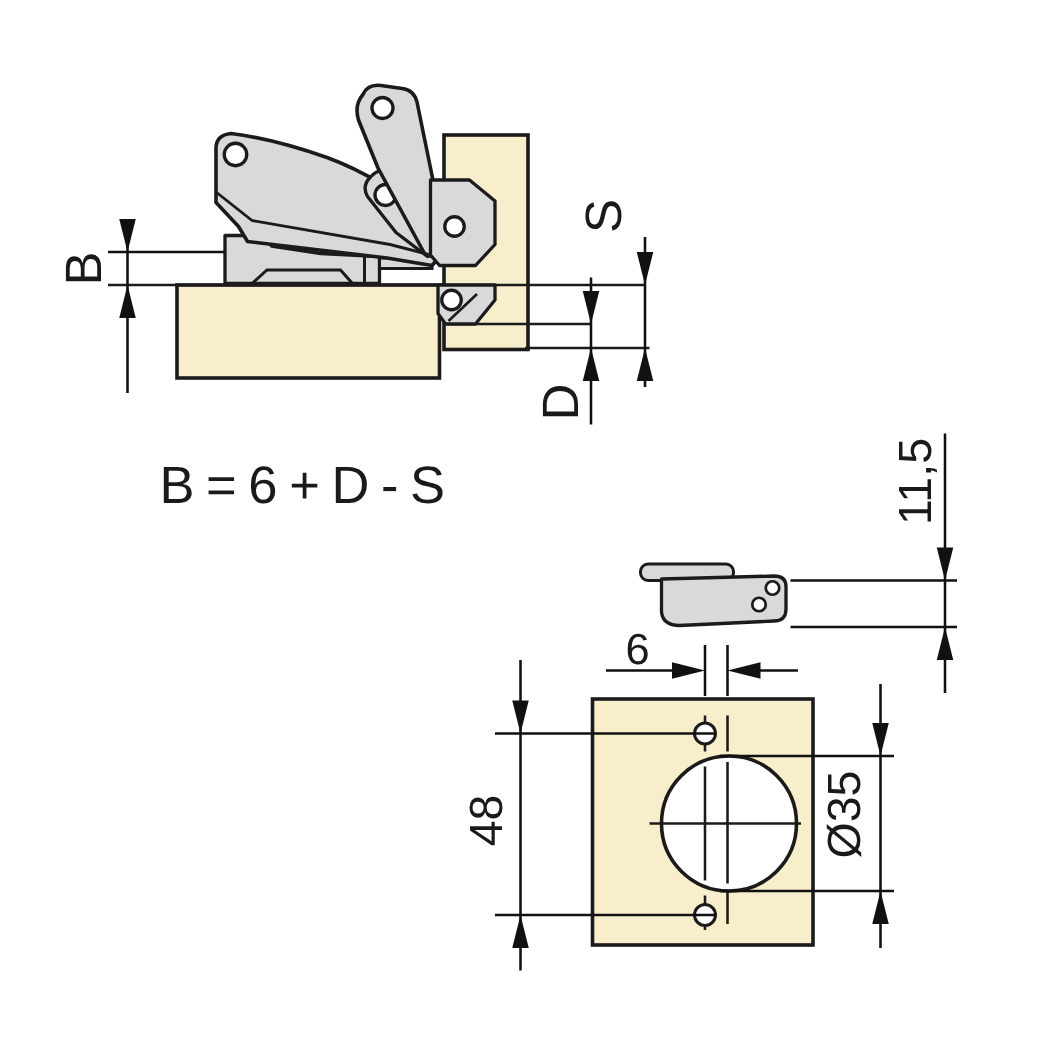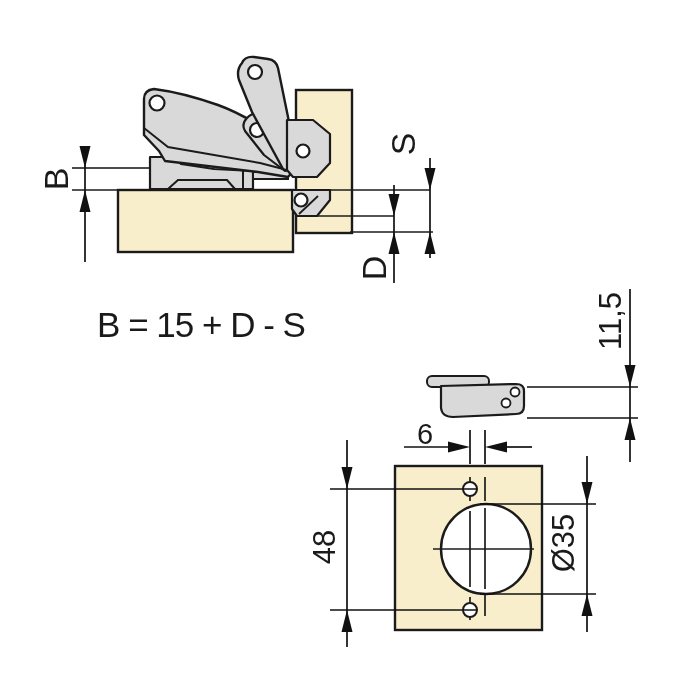--- a/index.html
+++ b/index.html
@@ -150,21 +150,21 @@
       </g>
     </g>
   </svg>
 
   <div class="lbl rot sz-big" style="left:56px; top:179px;">B</div>
 
   <div class="lbl rot sz-big" style="left:403px; top:144px;">S</div>
 
   <div class="lbl rot sz-big" style="left:374px; top:268px;">D</div>
 
-  <div class="lbl formula" style="left:201px; top:324px;">B = 15 + D - S</div>
+  <div class="lbl formula" style="left:201px; top:324px;">B = 6 + D - S</div>
 
   <div class="lbl rot sz-med" style="left:610px; top:321px;">11,5</div>
 
   <div class="lbl sz-sm" style="left:425px; top:434px;">6</div>
 
   <div class="lbl rot sz-med" style="left:324px; top:547px;">48</div>
 
   <div class="lbl rot sz-med" style="left:563px; top:543px;">Ø35</div>
 
 </div>

